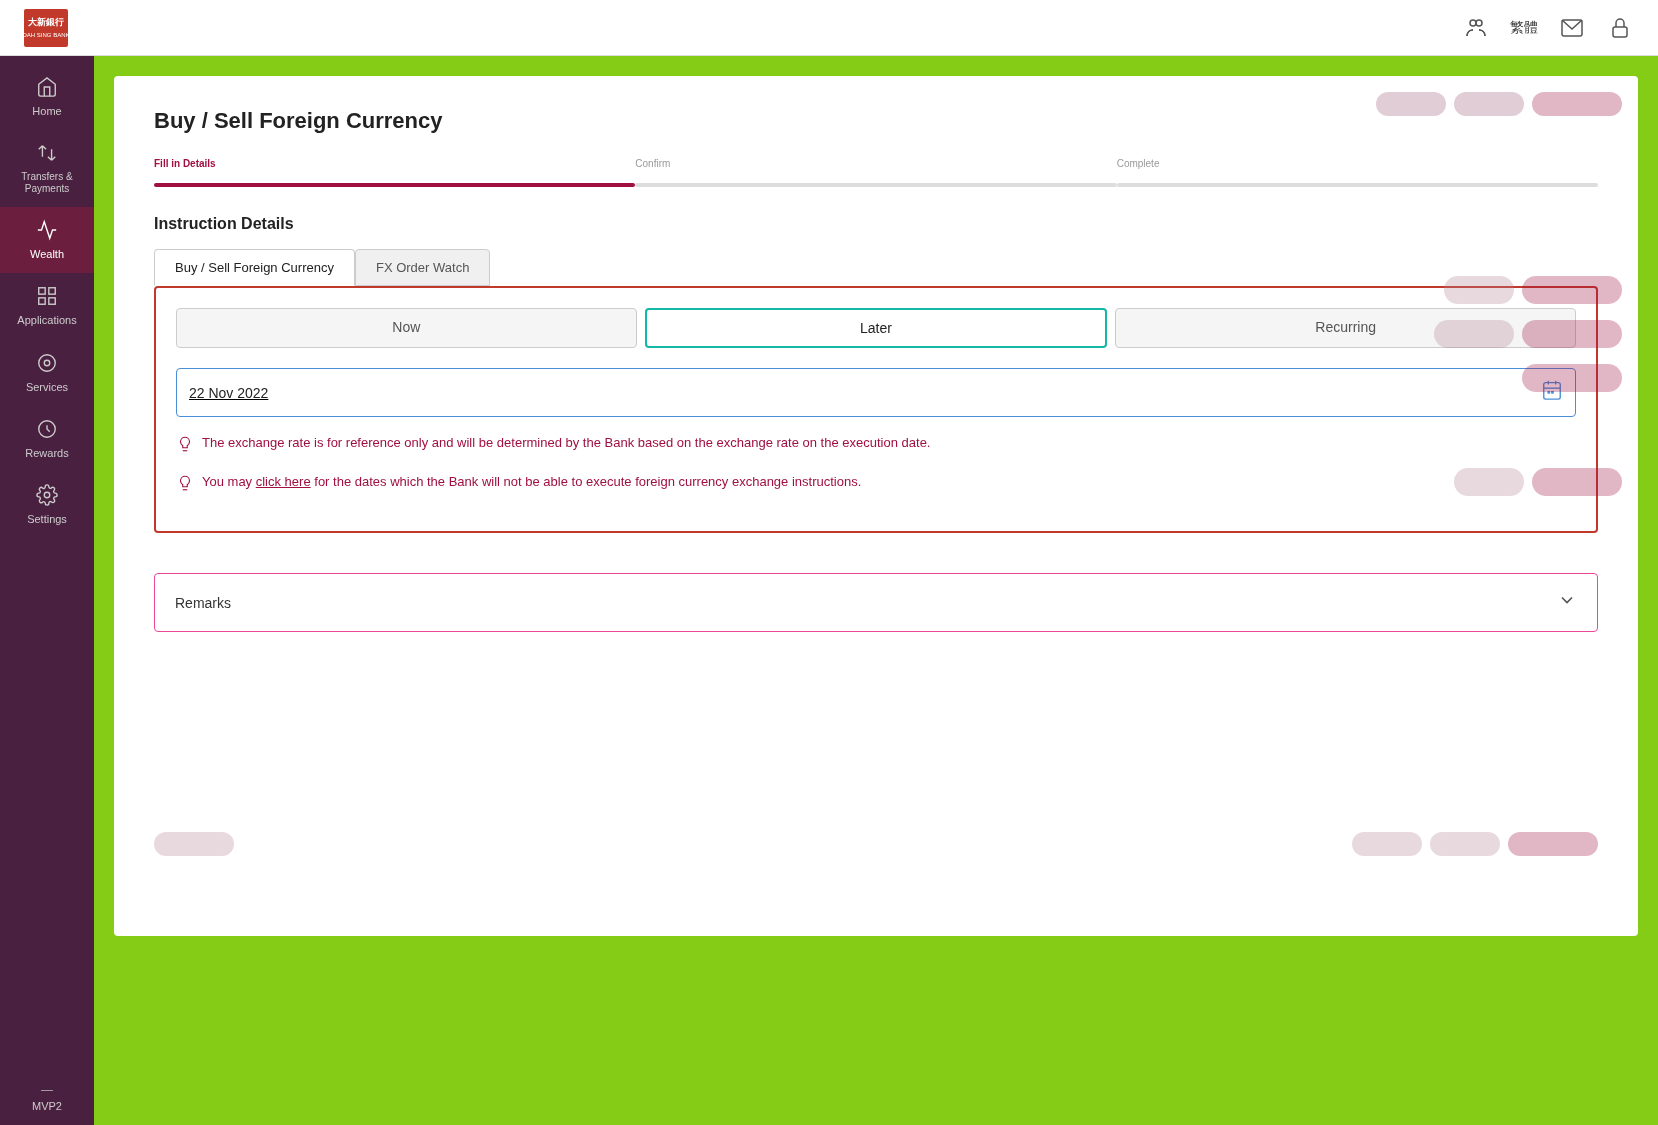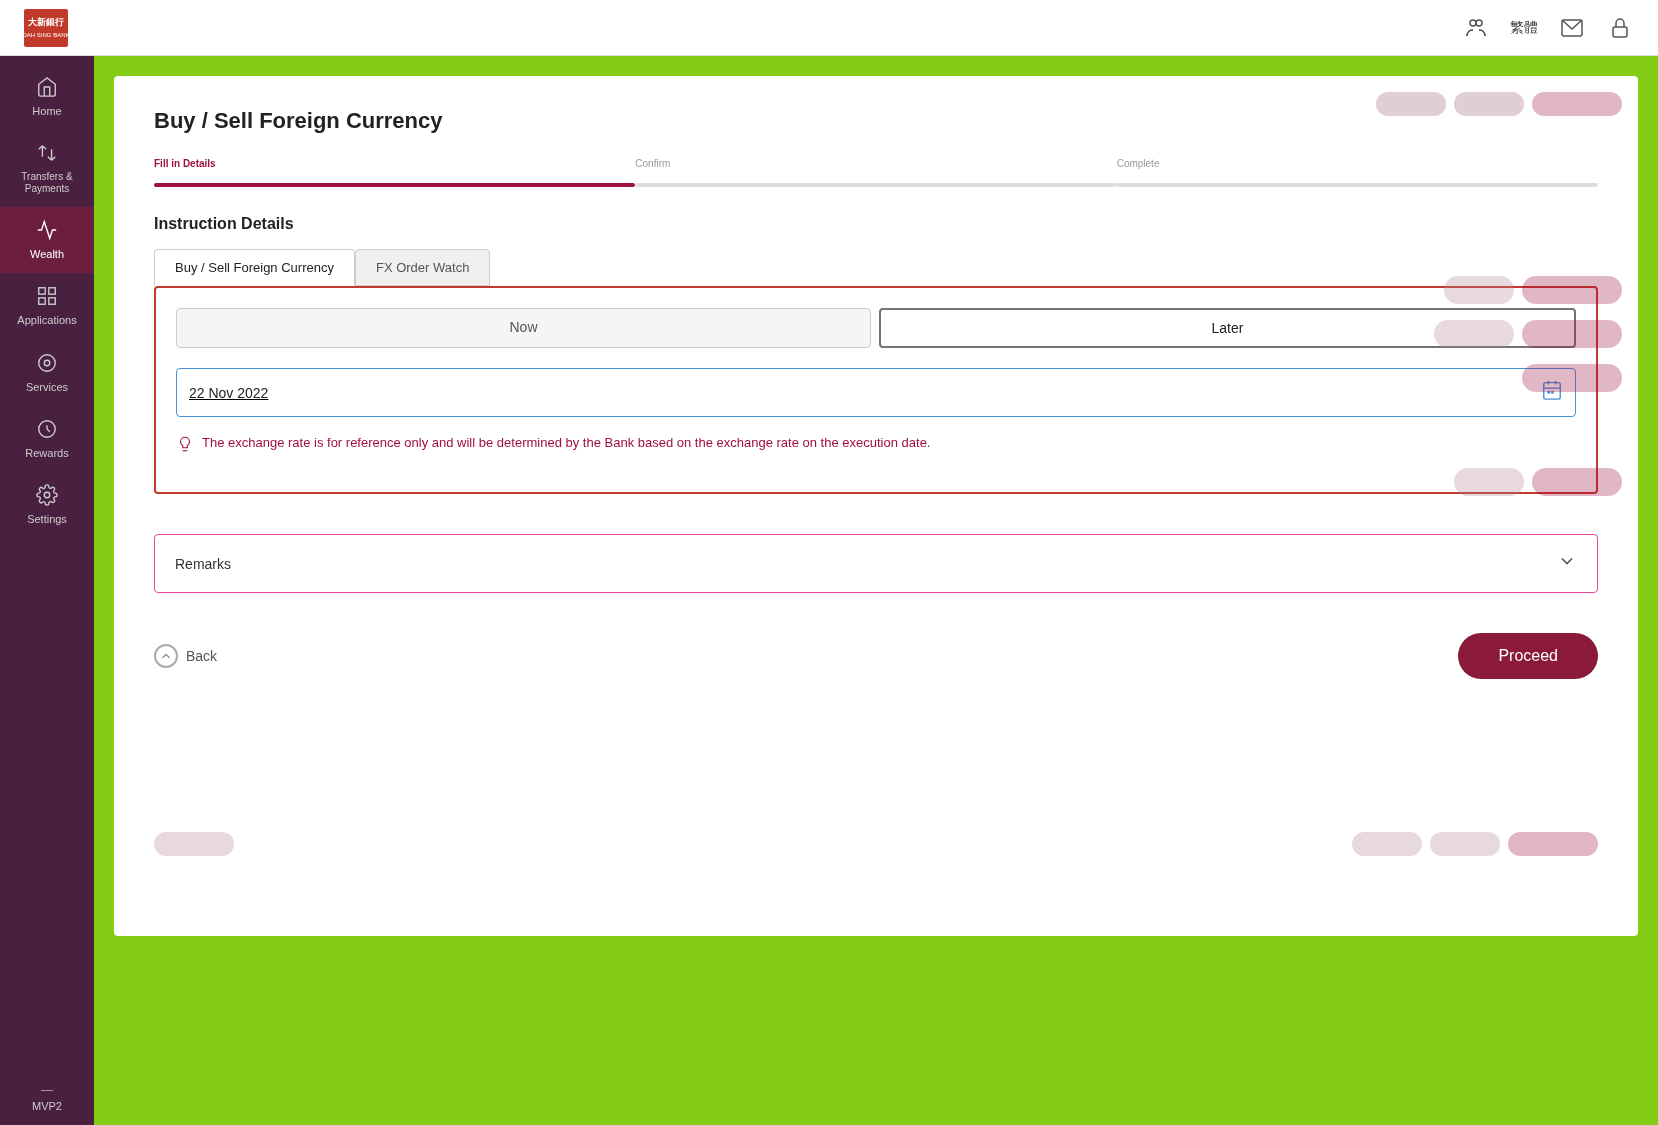--- a/index.html
+++ b/index.html
@@ -201,21 +201,21 @@
       font-size: 14px;
       border: 1px solid #ccc;
       background: #f5f5f5;
       color: #555;
       cursor: pointer;
       border-radius: 4px;
       text-align: center;
     }
     .btn-option.selected {
       background: #fff;
-      border: 2px solid #737373;
+      border: 2px solid #14b8a6;
       color: #222;
       font-weight: 500;
     }
 
     
     .date-input-wrap {
       display: flex;
       align-items: center;
       border: 1.5px solid #4a90d9;
       border-radius: 4px;
@@ -482,20 +482,21 @@
       <div class="tabs-container">
         <div class="tab active">Buy / Sell Foreign Currency</div>
         <div class="tab">FX Order Watch</div>
       </div>
 
       <div class="inner-panel">
 
         <div class="btn-group">
           <div class="btn-option">Now</div>
           <div class="btn-option selected">Later</div>
+          <div class="btn-option">Recurring</div>
         </div>
 
         <div class="date-input-wrap">
           <input type="text" value="22 Nov 2022" style="">
           <span class="calendar-icon">
             <svg width="22" height="22" viewBox="0 0 24 24" fill="none" stroke="#4a90d9" stroke-width="1.5">
               <rect x="3" y="4" width="18" height="18" rx="2"></rect>
               <line x1="16" y1="2" x2="16" y2="6"></line>
               <line x1="8" y1="2" x2="8" y2="6"></line>
               <line x1="3" y1="10" x2="21" y2="10"></line>
@@ -508,20 +509,31 @@
         <div class="info-note">
           <span class="bulb">
             <svg width="18" height="18" viewBox="0 0 24 24" fill="none" stroke="#a01040" stroke-width="1.5">
               <path d="M9 21h6"></path>
               <path d="M12 3a6 6 0 00-6 6c0 2.22 1.21 4.16 3 5.2V17h6v-2.8c1.79-1.04 3-2.98 3-5.2a6 6 0 00-6-6z"></path>
             </svg>
           </span>
           <span>The exchange rate is for reference only and will be determined by the Bank based on the exchange rate on the execution date.</span>
         </div>
 
+        <div class="info-note">
+          <span class="bulb">
+            <svg width="18" height="18" viewBox="0 0 24 24" fill="none" stroke="#a01040" stroke-width="1.5">
+              <path d="M9 21h6"></path>
+              <path d="M12 3a6 6 0 00-6 6c0 2.22 1.21 4.16 3 5.2V17h6v-2.8c1.79-1.04 3-2.98 3-5.2a6 6 0 00-6-6z"></path>
+            </svg>
+          </span>
+          <span>
+            <span>You may </span><a>click here</a><span> for the dates which the Bank will not be able to execute foreign currency exchange instructions.</span>
+          </span>
+        </div>
 
       </div>
 
       <div class="remarks-bar">
         <span class="remarks-label">Remarks</span>
         <span class="chevron-down">
           <svg width="20" height="20" viewBox="0 0 24 24" fill="none" stroke="#555" stroke-width="2">
             <polyline points="6,9 12,15 18,9"></polyline>
           </svg>
         </span>
@@ -549,27 +561,16 @@
         <div style="display:flex; gap:8px;">
           <div style="width:80px; height:24px; border-radius:12px; background:rgba(180,130,150,0.3);"></div>
         </div>
         <div style="display:flex; gap:8px; justify-content:flex-end;">
           <div style="width:70px; height:24px; border-radius:12px; background:rgba(180,130,150,0.3);"></div>
           <div style="width:70px; height:24px; border-radius:12px; background:rgba(180,130,150,0.3);"></div>
           <div style="width:90px; height:24px; border-radius:12px; background:rgba(160,16,64,0.3);"></div>
         </div>
       </div>
 
-      <div class="footer-actions">
-        <button class="back-btn">
-          <div class="back-circle">
-            <svg width="14" height="14" viewBox="0 0 24 24" fill="none" stroke="#888" stroke-width="2">
-              <polyline points="18,15 12,9 6,15"></polyline>
-            </svg>
-          </div>
-          <span>Back</span>
-        </button>
-        <button class="proceed-btn">Proceed</button>
-      </div>
 
     </div>
   </div>
 </div>
 
 </body></html>

